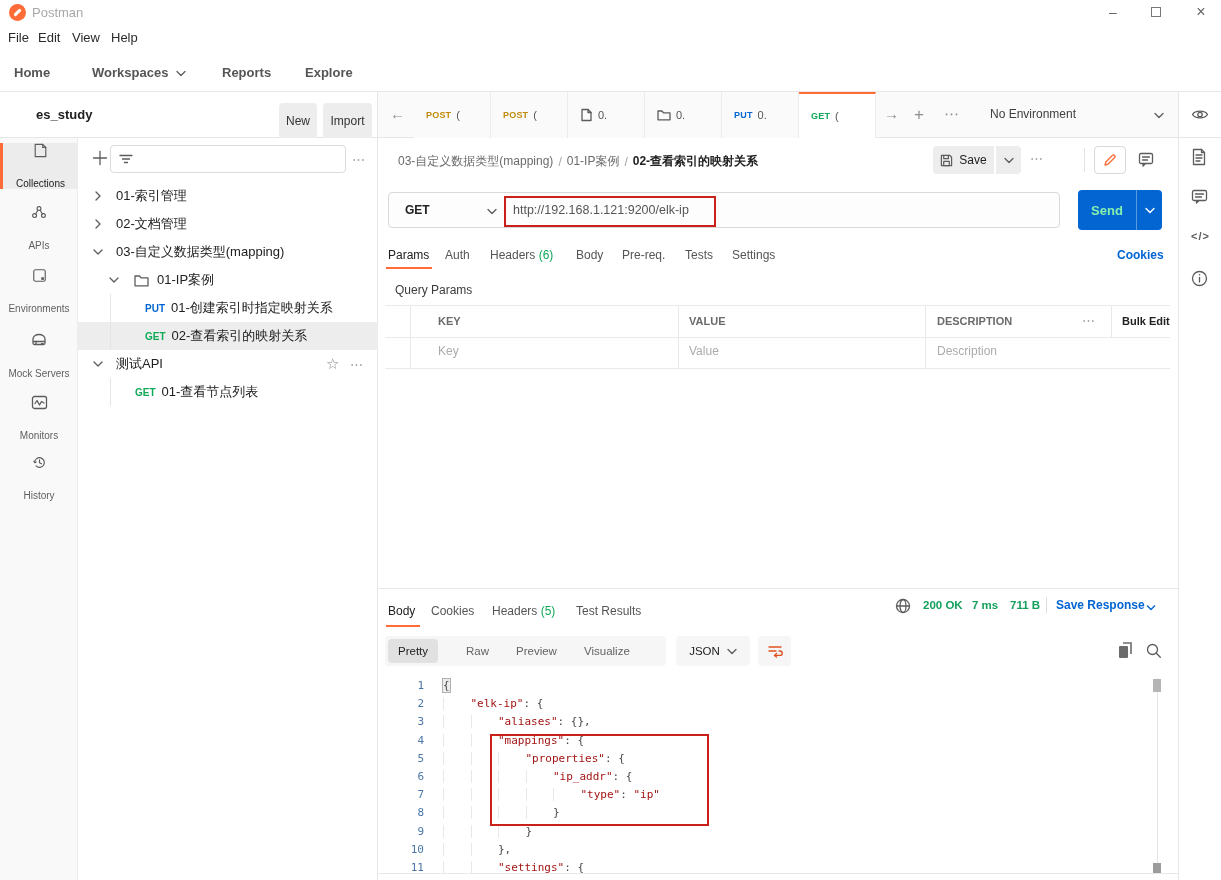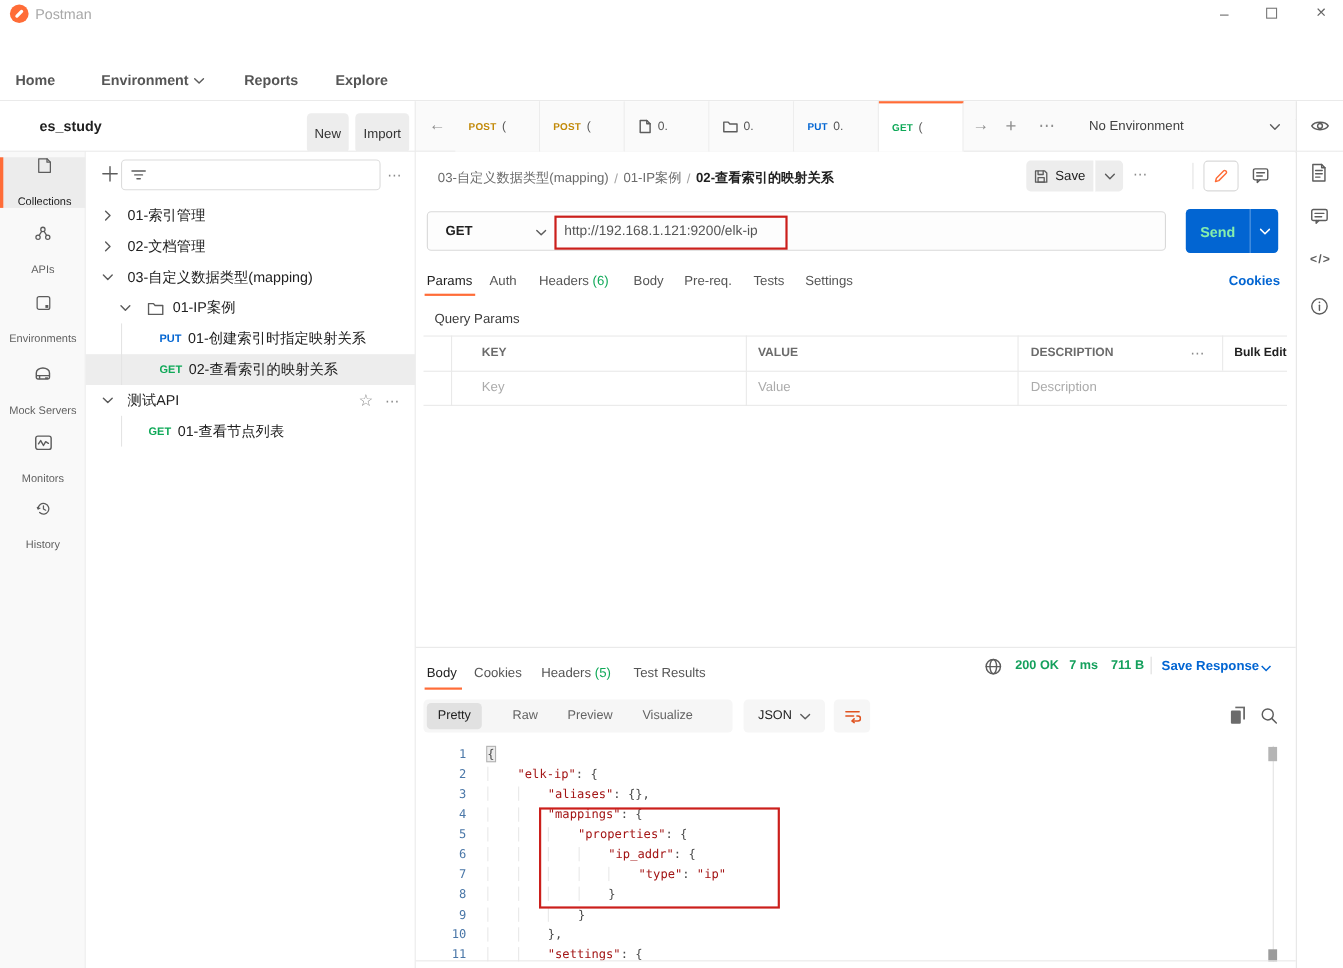--- a/index.html
+++ b/index.html
@@ -124,24 +124,30 @@
   <div class="abs titlebar">
     <div class="abs logo"></div>
     <div class="abs app-title">Postman</div>
     <div class="abs winbtn" style="left:1103px">–</div>
     <div class="abs winbtn" style="left:1146px">
         <span class="maxbox"></span>
       </div>
     <div class="abs winbtn" style="left:1191px;font-size:16px">×</div>
   </div>
 
+  <div class="abs menubar">
+    <span class="abs menu-item" style="left:8px">File</span>
+    <span class="abs menu-item" style="left:38px">Edit</span>
+    <span class="abs menu-item" style="left:72px">View</span>
+    <span class="abs menu-item" style="left:111px">Help</span>
+  </div>
 
   <div class="abs topnav">
     <span class="abs nav-item" style="left:14px">Home</span>
-    <span class="abs nav-item" style="left:92px">Environment</span>
+    <span class="abs nav-item" style="left:92px">Workspaces</span>
     <svg class="abs ic" style="left:176px;top:18px" width="10" height="7" viewBox="0 0 10 7">
         <polyline points="1,1.5 5,5.5 9,1.5"></polyline>
       </svg>
     <span class="abs nav-item" style="left:222px">Reports</span>
     <span class="abs nav-item" style="left:305px">Explore</span>
 
     <div class="abs searchbox">
       <svg class="ic" width="14" height="14" viewBox="0 0 16 16">
           <circle cx="7" cy="7" r="4.5"></circle>
           <line x1="10.5" y1="10.5" x2="14" y2="14"></line>

